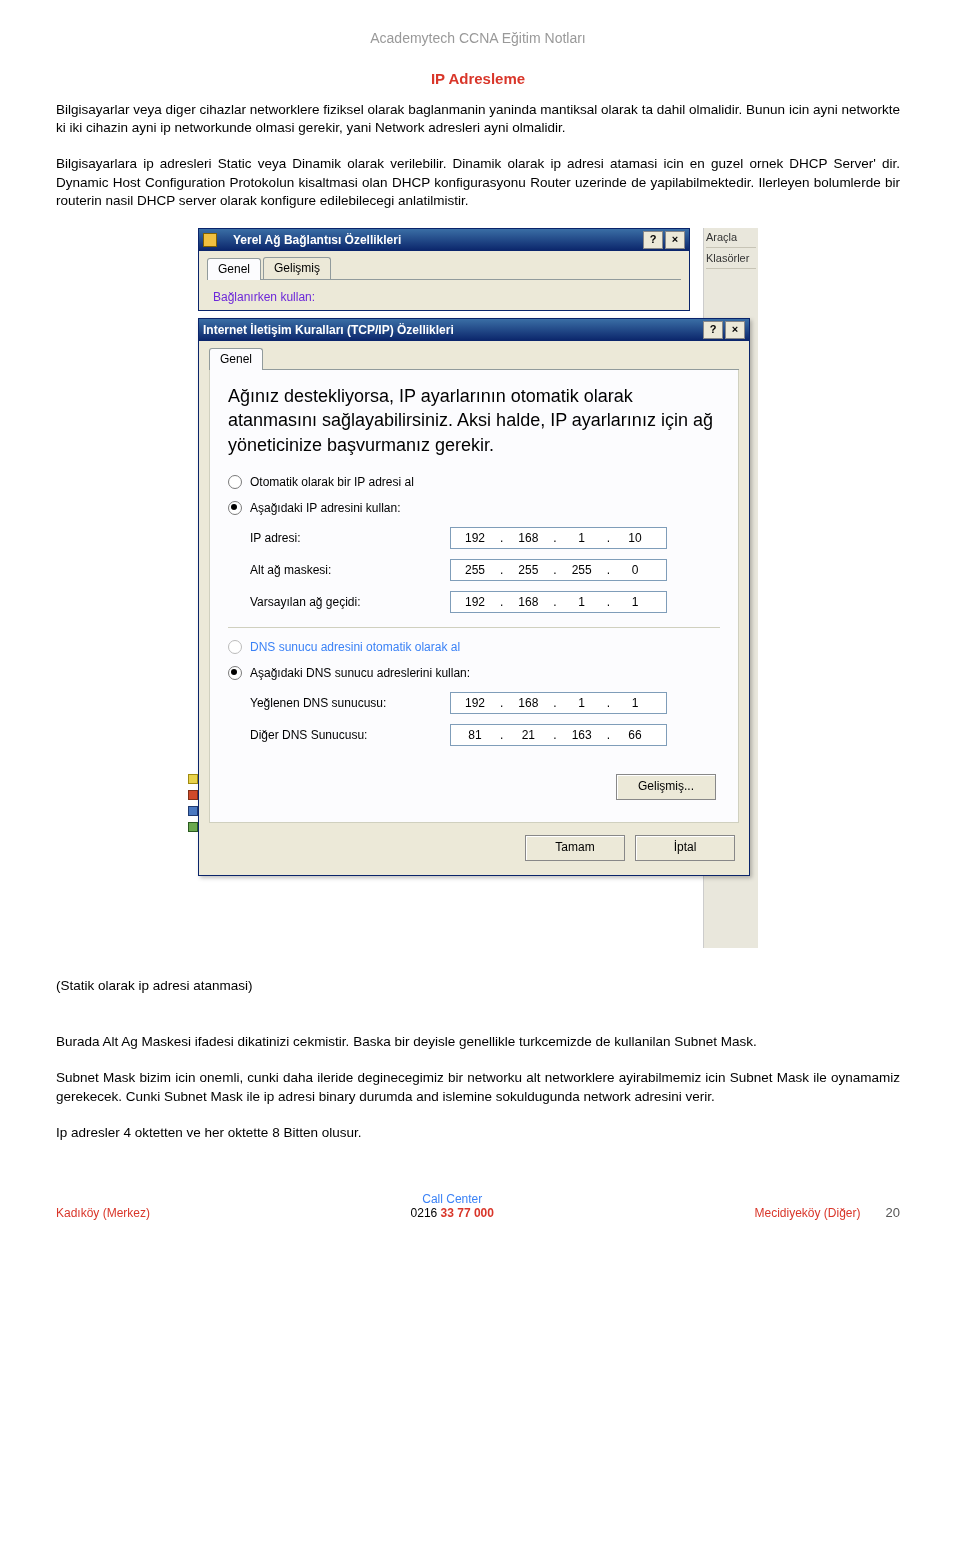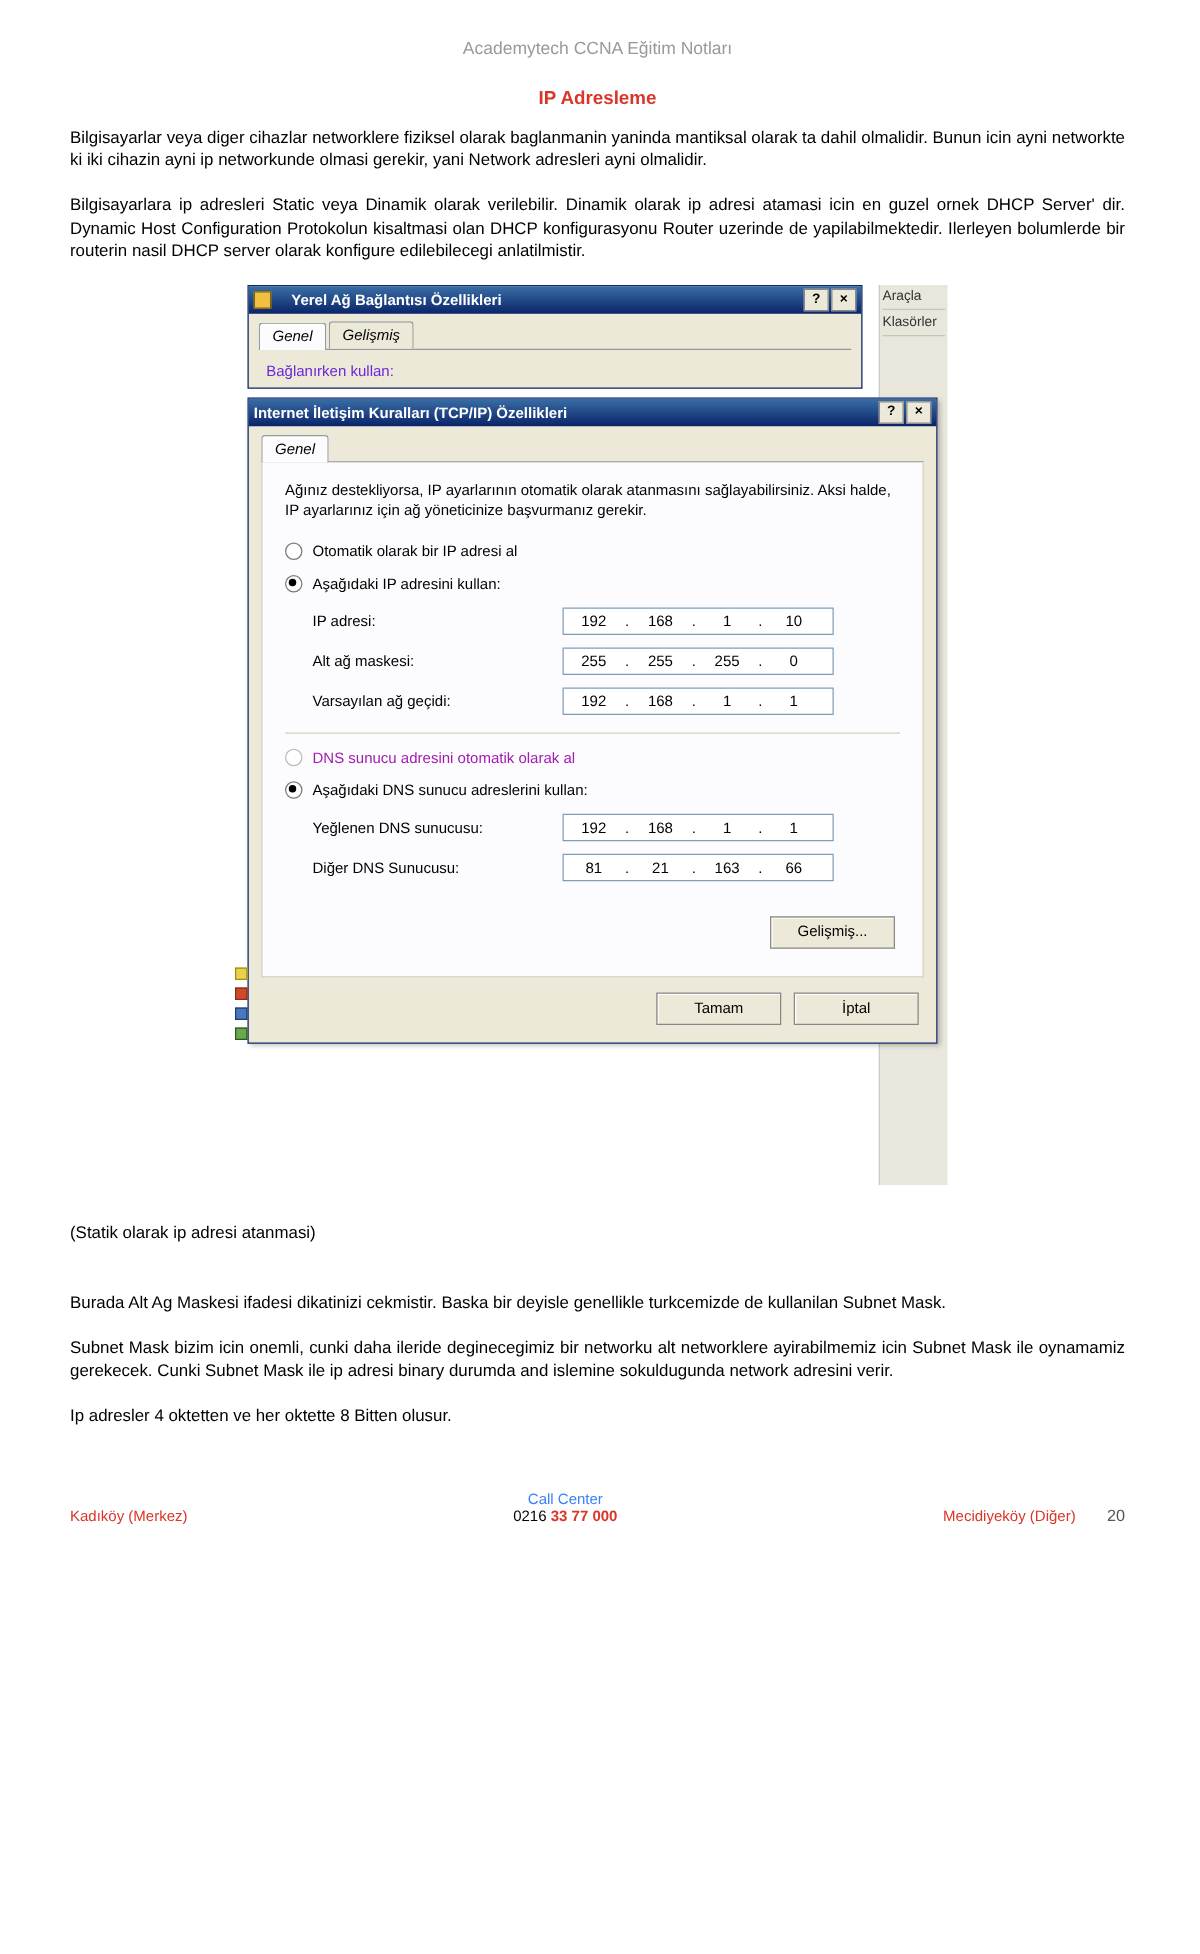--- a/index.html
+++ b/index.html
@@ -108,21 +108,20 @@
     width: 14px; height: 14px; background:#f0c040; border:1px solid #806000; box-sizing:border-box;
   }
   .titlebar .btns { display:flex; gap:2px;}
   .titlebar .btn {
     width: 18px; height: 16px; background:#ece9d8; border:1px solid #888; font-size:11px; text-align:center; line-height:14px; color:#000; font-weight:bold;
   }
   .tabs-row { padding: 6px 8px 0 8px;}
   .tabs {
     display:flex;
     border-bottom: 1px solid #919b9c;
-    font-style: italic;
   }
   .tab {
     background:#ece9d8;
     border:1px solid #919b9c;
     border-bottom:none;
     padding:3px 10px 4px 10px;
     margin-right:2px;
     border-top-left-radius:3px;
     border-top-right-radius:3px;
     position:relative;
@@ -139,29 +138,29 @@
     border: 1px solid #0a246a;
     box-shadow: 2px 2px 4px rgba(0,0,0,0.25);
   }
   .w2inner { padding: 6px 10px 14px 10px;}
   .grpbox {
     border:1px solid #d0d0bf;
     border-top: none;
     background:#fcfcfe;
     padding: 14px 18px 18px 18px;
   }
-  .desc { font-size:12px; margin-bottom:18px; line-height:1.35;}
+  .desc { font-size:18px; margin-bottom:18px; line-height:1.35;}
   .radio-row { display:flex; align-items:center; margin: 12px 0;}
   .radio {
     width:12px; height:12px; border:1px solid #7a7a7a; border-radius:50%; margin-right:8px; background:#fff; position:relative; flex-shrink:0;
   }
   .radio.selected::after{
     content:''; position:absolute; width:6px; height:6px; background:#000; border-radius:50%; left:2px; top:2px;
   }
-  .disabled { color:#a21caf;}
+  .disabled { color:#3b82f6;}
   .field-row { display:flex; align-items:center; margin: 10px 0 10px 22px;}
   .field-label { width:200px; text-decoration: none;}
   .ip-input {
     display:flex; align-items:center; background:#fff; border:1px solid #7f9db9; height:20px; width:215px;
   }
   .ip-oct { width:48px; text-align:center;}
   .ip-dot { padding:0 1px;}
   .hr { border-top:1px solid #d0d0bf; margin: 14px 0 6px 0;}
   .btn-row { display:flex; justify-content:flex-end; gap:10px; padding: 12px 4px 0 4px;}
   .wbtn {

